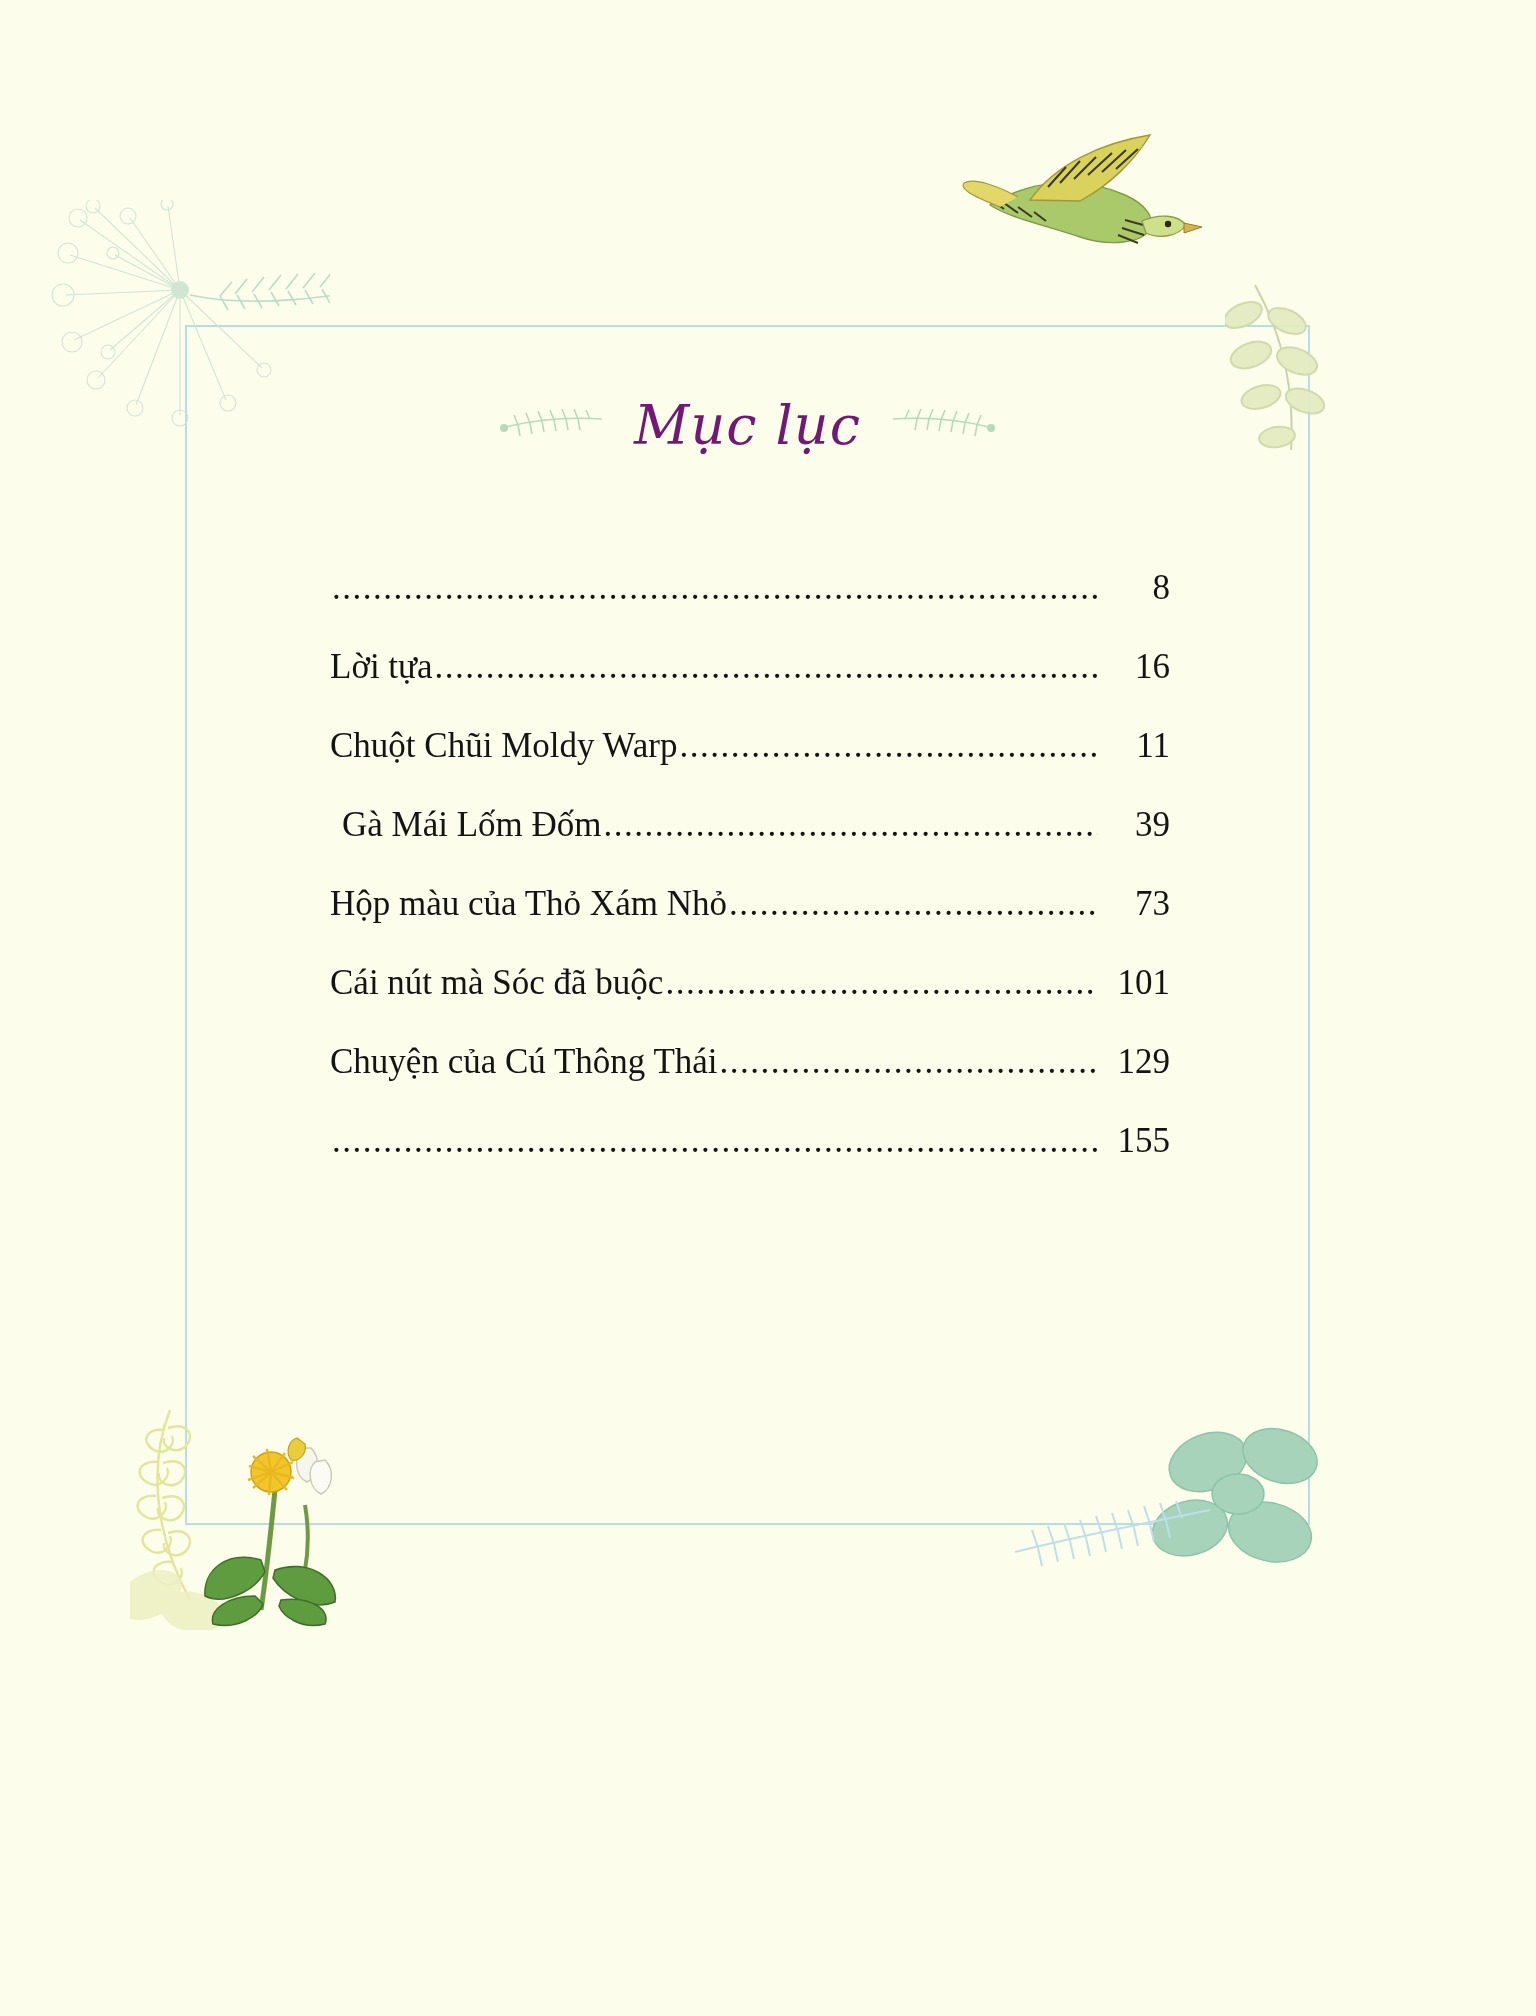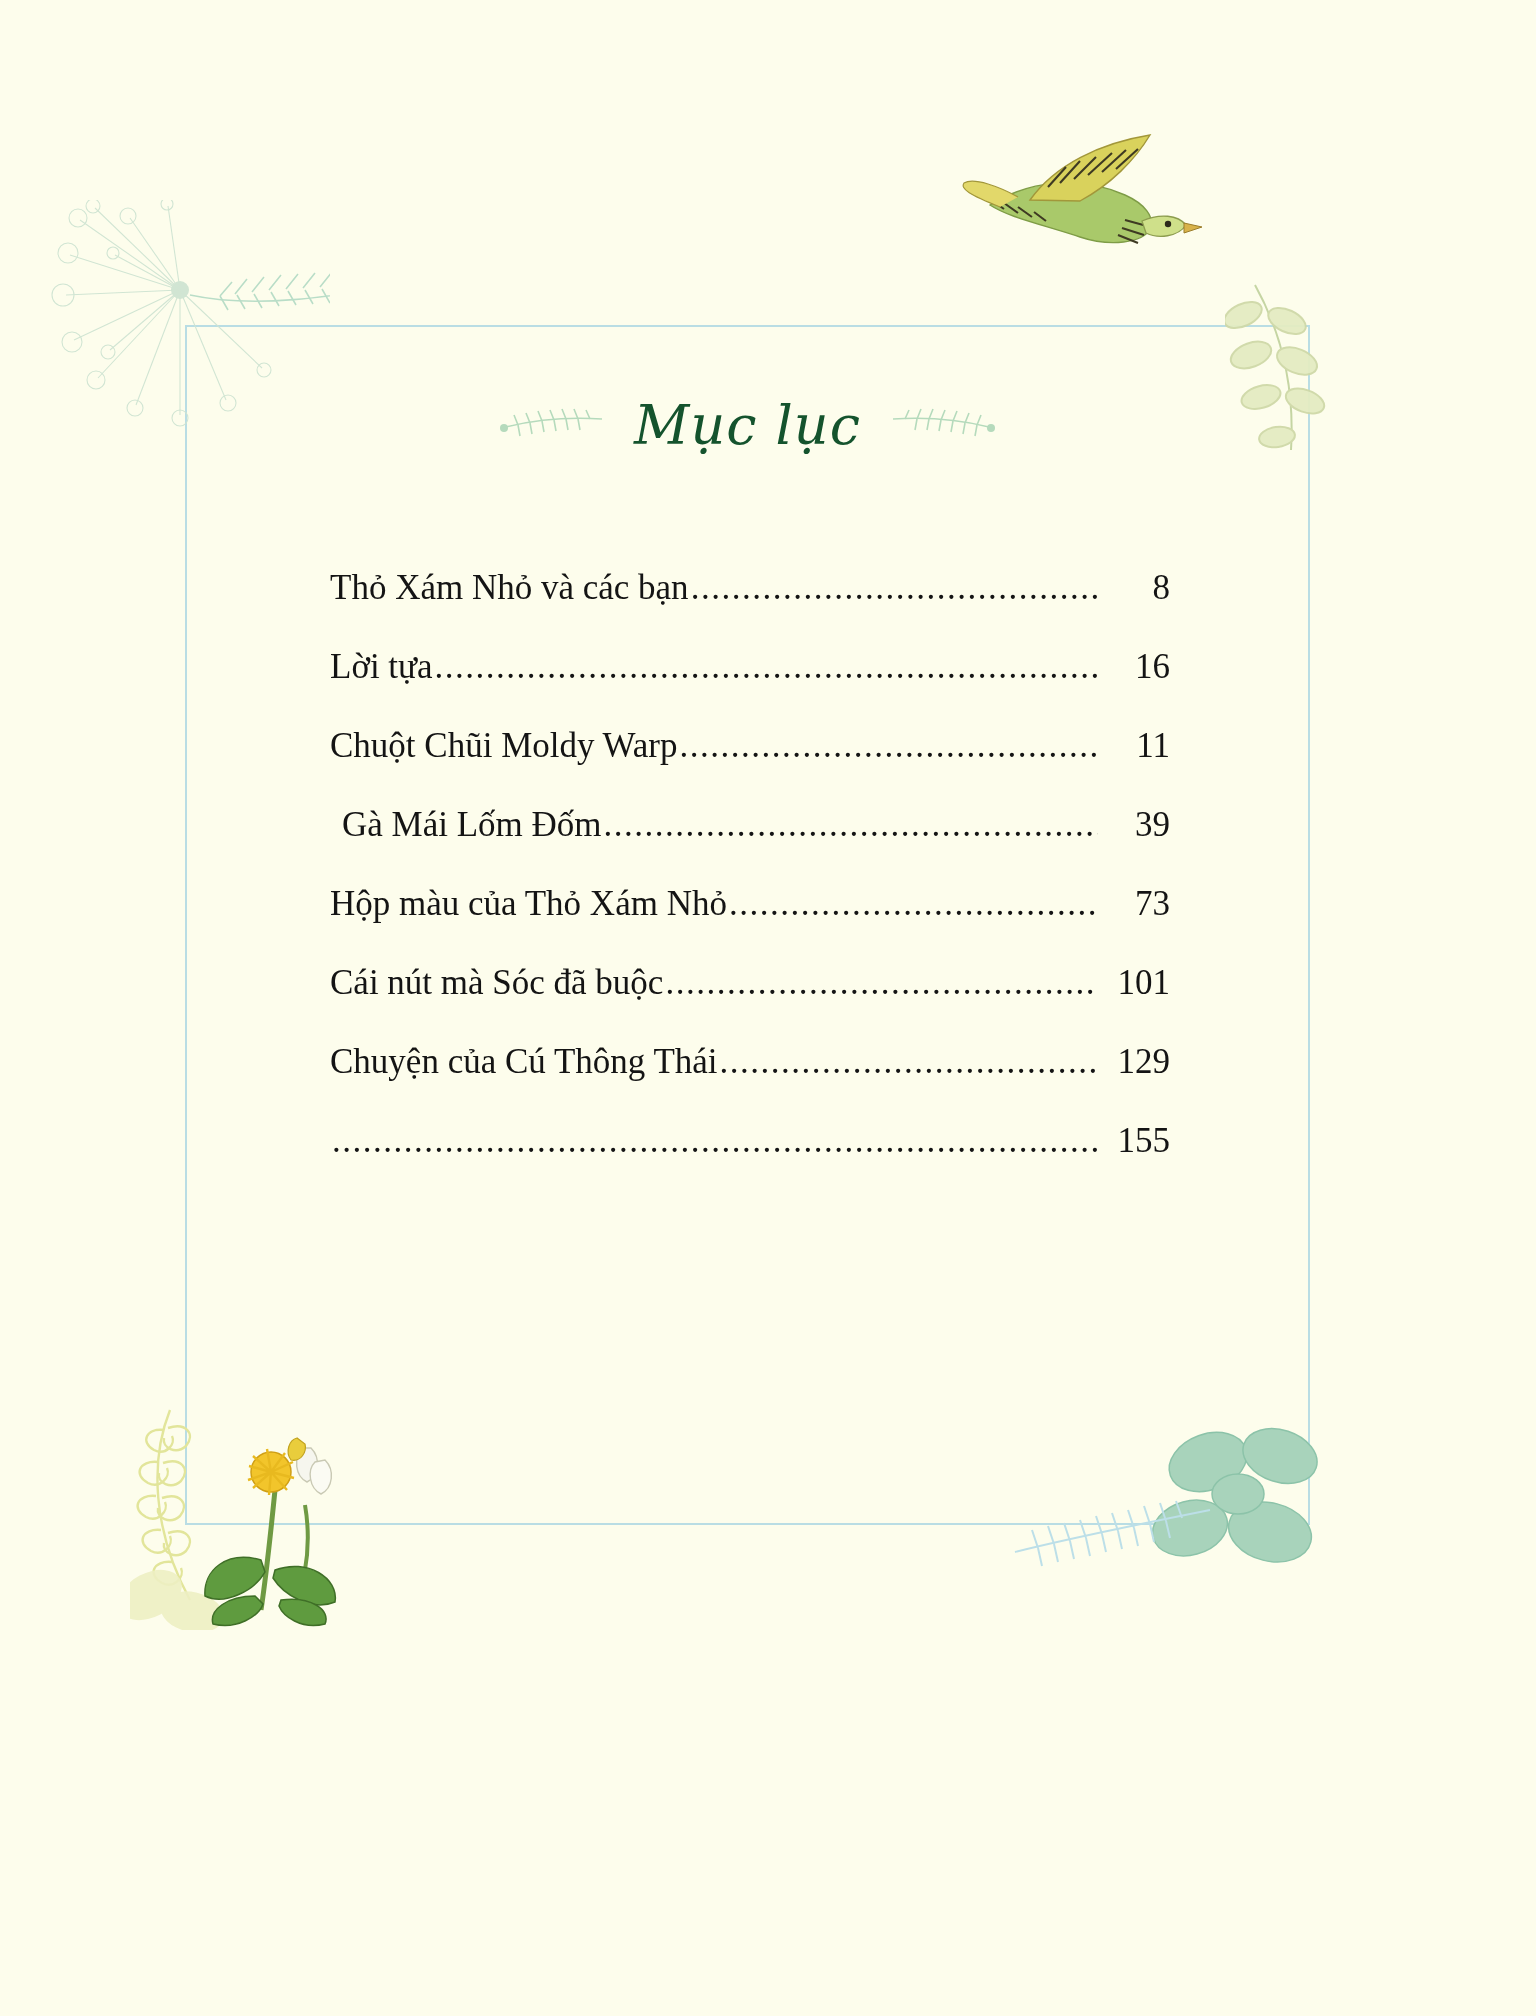--- a/index.html
+++ b/index.html
@@ -40,21 +40,21 @@
     display: flex;
     align-items: center;
     justify-content: center;
     gap: 26px;
     height: 90px;
   }
   .title-text {
     font-family: "DejaVu Serif", serif;
     font-style: italic;
     font-size: 54px;
-    color: #14532d;
+    color: #701a75;
     letter-spacing: 1px;
     white-space: nowrap;
   }
   .sprig {
     width: 110px;
     height: 44px;
     opacity: .85;
   }
 
   
@@ -267,21 +267,20 @@
         <path d="M20 22 l 2 11 M32 20 l 2 11 M44 18 l 2 11 M56 17 l 2 11
                  M68 16 l 2 11 M80 16 l 2 11"></path>
         <circle cx="6" cy="25" r="4" fill="#a9d5b4" stroke="none"></circle>
       </g>
     </svg>
   </div>
 
   <div class="toc">
 
     <div class="toc-row">
-      <span class="toc-title">Thỏ Xám Nhỏ và các bạn</span>
       <span class="toc-dots">................................................................................................</span>
       <span class="toc-page">8</span>
     </div>
 
     <div class="toc-row">
       <span class="toc-title">Lời tựa</span>
       <span class="toc-dots">................................................................................................</span>
       <span class="toc-page">16</span>
     </div>
 

